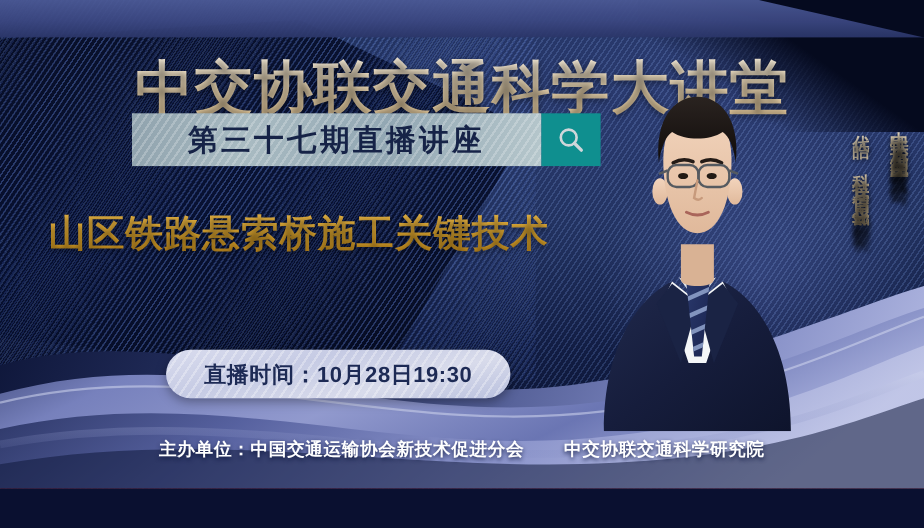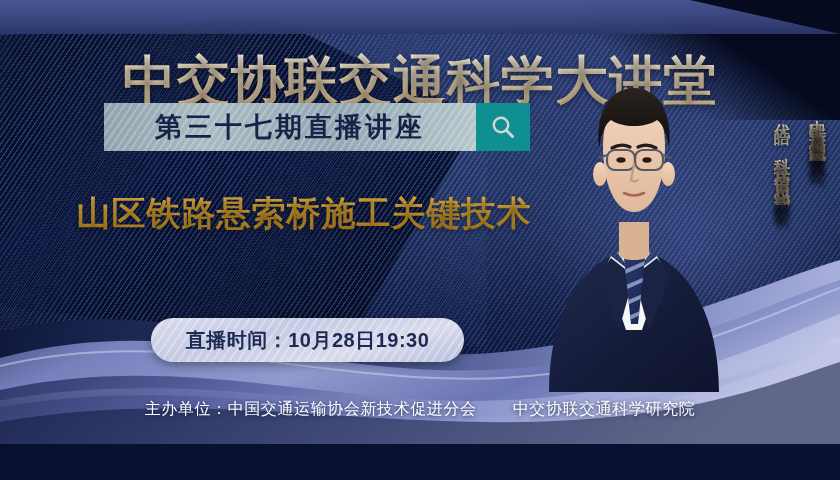--- a/index.html
+++ b/index.html
@@ -93,21 +93,21 @@
     -webkit-background-clip:text;background-clip:text;
     -webkit-text-fill-color:transparent;
     font-family:"DejaVu Sans","Liberation Sans",sans-serif;
     transform:scaleX(1.02);
     text-shadow:0 2px 6px rgba(0,0,0,.45);
     white-space:nowrap;
   }
 
   
   .sub-bar{
-    position:absolute;left:104px;top:103px;
+    position:absolute;left:120px;top:103px;
     width:426px;height:48px;
     display:flex;align-items:stretch;
   }
   .sub-bar-body{
     position:relative;flex:1;
     background:linear-gradient(100deg,#8fa2ad 0%,#a9bbc2 28%,#92a7b3 62%,#b6c7cc 100%);
     display:flex;align-items:center;justify-content:center;
     overflow:hidden;
   }
   .sub-bar-body:before{
@@ -124,21 +124,21 @@
   .sub-bar-icon{
     width:54px;
     background:#0f8f8f;
     display:flex;align-items:center;justify-content:center;
   }
   .sub-bar-icon svg{display:block;}
 
   
   .lecture-title{
     position:absolute;left:44px;top:190px;width:520px;
-    text-align:center;
+    text-align:left;
     font-size:34px;line-height:47px;
     font-weight:bold;letter-spacing:1px;
     font-family:"DejaVu Sans","Liberation Sans",sans-serif;
     color:#cf9a28;
     background:linear-gradient(180deg,#e6b549 0%,#cf9a28 55%,#b98219 100%);
     -webkit-background-clip:text;background-clip:text;
     -webkit-text-fill-color:transparent;
     text-shadow:0 2px 5px rgba(0,0,0,.35);
   }
 
@@ -182,21 +182,21 @@
     -webkit-text-fill-color:transparent;}
   .speaker-person{right:50px;top:110px;font-size:16px;letter-spacing:6px;
     background:linear-gradient(180deg,#f2e6cf,#dcc59c);
     -webkit-background-clip:text;background-clip:text;
     -webkit-text-fill-color:transparent;}
 
   
   .footer{
     position:absolute;left:0;right:0;bottom:24px;
     text-align:center;
-    font-size:16px;font-weight:normal;letter-spacing:.6px;
+    font-size:16px;font-weight:bold;letter-spacing:.6px;
     color:#ffffff;
     text-shadow:0 1px 4px rgba(10,20,60,.85);
   }
   .footer .gap{display:inline-block;width:26px;}
 
   
   .portrait{
     position:absolute;left:541px;bottom:52px;
     width:185px;height:330px;
   }

